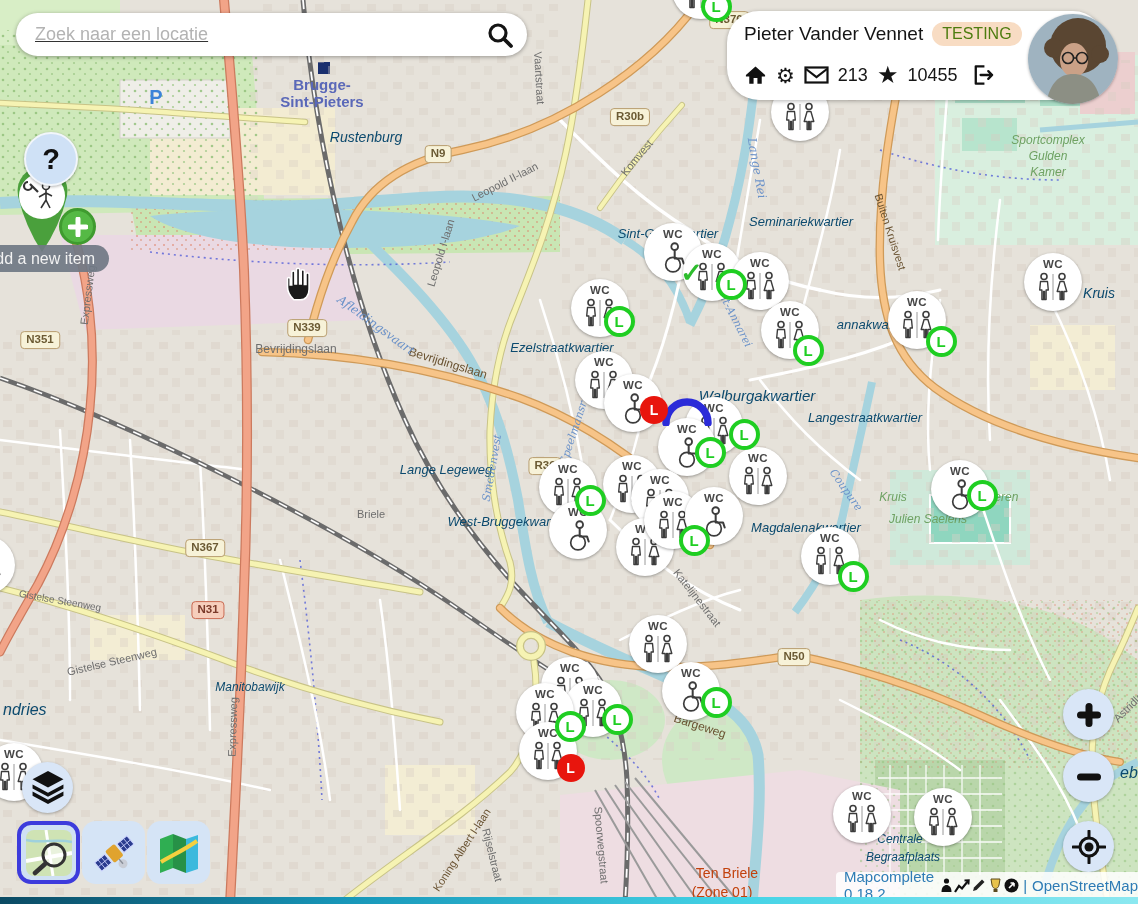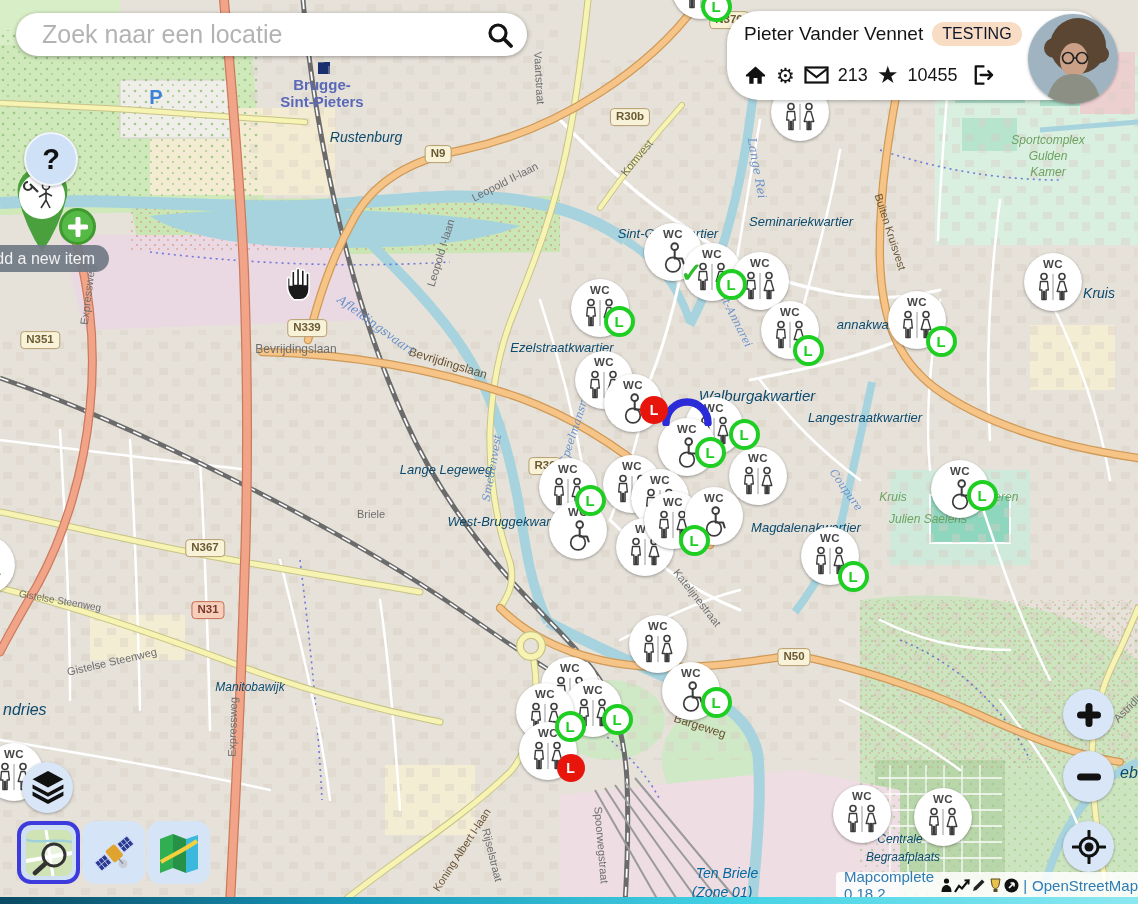--- a/index.html
+++ b/index.html
@@ -9,21 +9,21 @@
   #map-anno{position:absolute;left:0;top:0;width:100%;height:100%;}
 
   
   .mlabel{position:absolute;white-space:nowrap;pointer-events:none;line-height:1;}
   .c-area{color:#0c4a6e;font-style:italic;margin-top:9px;}
   .c-street{color:#6e6e6e;}
   .c-water{color:#6b92c9;font-style:italic;font-family:"DejaVu Serif",serif;}
   .c-place{color:#5a68b8;font-weight:bold;}
   .c-green{color:#6fa263;font-style:italic;}
   .c-road{color:#6a5332;}
-  .c-pink{color:#0369a1;font-style:italic;}
+  .c-pink{color:#c2410c;}
   .c-parking{color:#3c83d8;font-weight:bold;}
   .rbadge{position:absolute;transform:translate(-50%,-50%);background:#f7f2d8;
           border:1.5px solid #b89d6f;border-radius:4px;font-size:11.5px;font-weight:bold;
           color:#6b5a33;padding:1px 5px;line-height:1.2;}
   .rb-pink{background:#f6cebc;border-color:#c96a52;color:#7a3a2a;}
 
   
   .marker{position:absolute;width:58px;height:58px;background:#fff;border-radius:50%;
           box-shadow:0 1px 3px rgba(0,0,0,.35);}
   .marker .wc{position:absolute;top:5px;left:0;right:0;text-align:center;
@@ -34,30 +34,30 @@
   .bdg-green{width:31px;height:31px;background:#fff;border:4.5px solid #1fce22;
              color:#1fce22;font-size:15px;}
   .bdg-red{width:28px;height:28px;background:#e8150d;color:#fff;font-size:14px;}
   .bdg-check{width:30px;height:30px;background:transparent;color:#2dbd2d;font-size:27px;}
   .bdg-abs{position:absolute;}
   .arc{position:absolute;}
 
   
   .searchbar{position:absolute;left:16px;top:13px;width:511px;height:43px;background:#fff;
              border-radius:22px;box-shadow:0 1px 4px rgba(0,0,0,.35);display:flex;align-items:center;}
-  .searchbar input{flex:1;border:none;outline:none;background:transparent;margin-left:24px;
-                   font-size:25px;font-family:"Liberation Sans",sans-serif;color:#333;}
+  .searchbar input{flex:1;border:none;outline:none;background:transparent;margin-left:17px;
+                   font-size:18px;font-family:"Liberation Sans",sans-serif;color:#333;text-decoration:underline;}
   .searchbar input::placeholder{color:#b3b3b3;}
   .searchbar .sicon{margin-right:12px;display:flex;}
 
   .userpanel{position:absolute;left:727px;top:11px;width:378px;height:89px;background:#fff;
              border-radius:32px;box-shadow:0 1px 4px rgba(0,0,0,.3);}
   .uname-row{position:absolute;left:17px;top:11px;display:flex;align-items:center;gap:9px;}
   .uname{font-size:19px;color:#141414;}
-  .ubadge{background:#f8dcc3;color:#0f172a;border-radius:14px;padding:3px 10px;font-size:16px;}
+  .ubadge{background:#f8dcc3;color:#4d7c0f;border-radius:14px;padding:3px 10px;font-size:16px;}
   .uicons{position:absolute;left:17px;top:52px;display:flex;align-items:center;gap:9px;
           font-size:18px;color:#161616;}
   .uicons .glyph{font-size:21px;line-height:1;}
   .avatar{position:absolute;left:1028px;top:14px;width:90px;height:90px;border-radius:50%;
           overflow:hidden;box-shadow:0 1px 3px rgba(0,0,0,.3);}
 
   .circle-btn{position:absolute;border-radius:50%;display:flex;align-items:center;
               justify-content:center;box-shadow:0 1px 3px rgba(0,0,0,.3);background:#d9e6f7;}
   .help-btn{left:24px;top:132px;width:50px;height:50px;font-size:29px;font-weight:bold;color:#111;
             background:#cfe1f6;border:2px solid #f2f6fb;}

